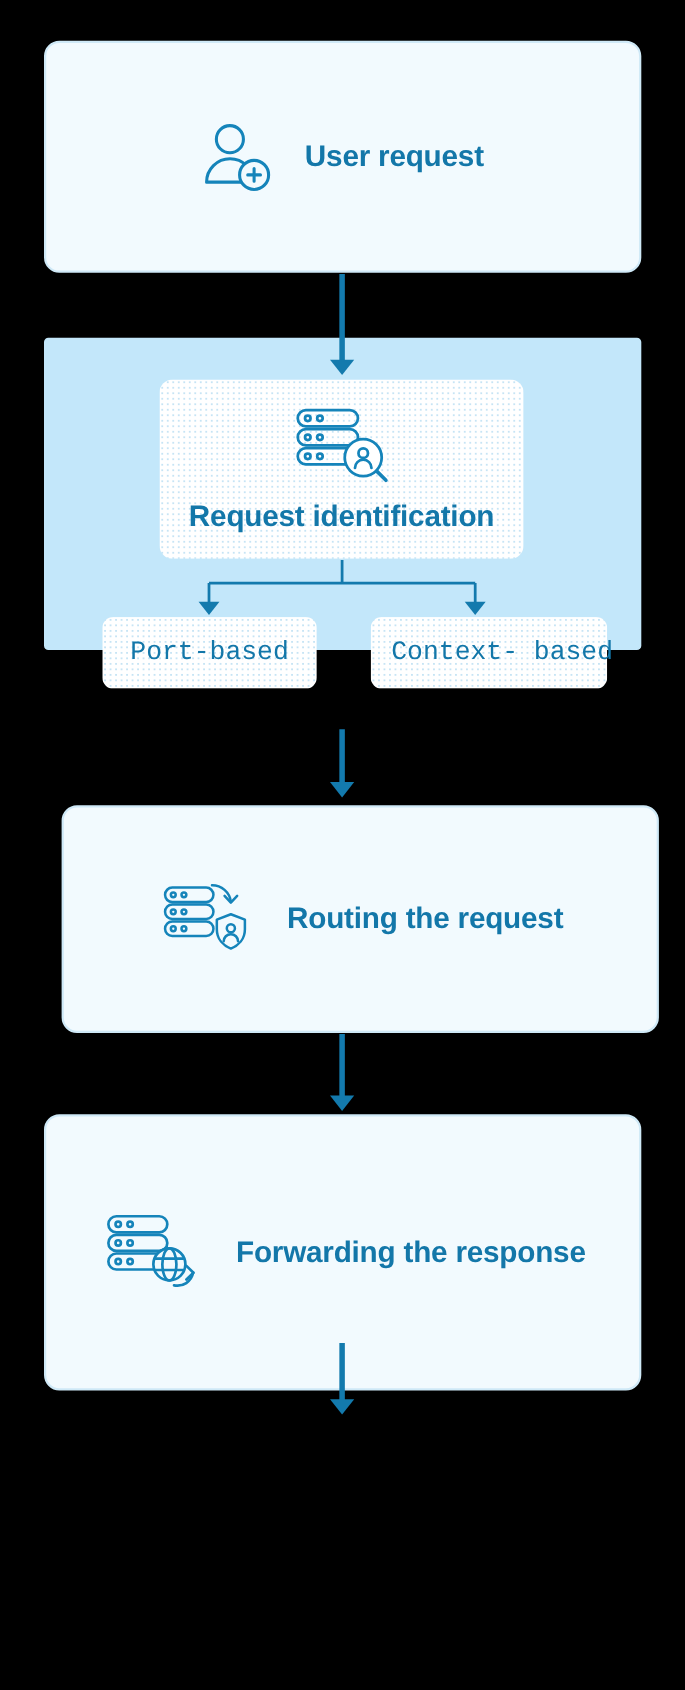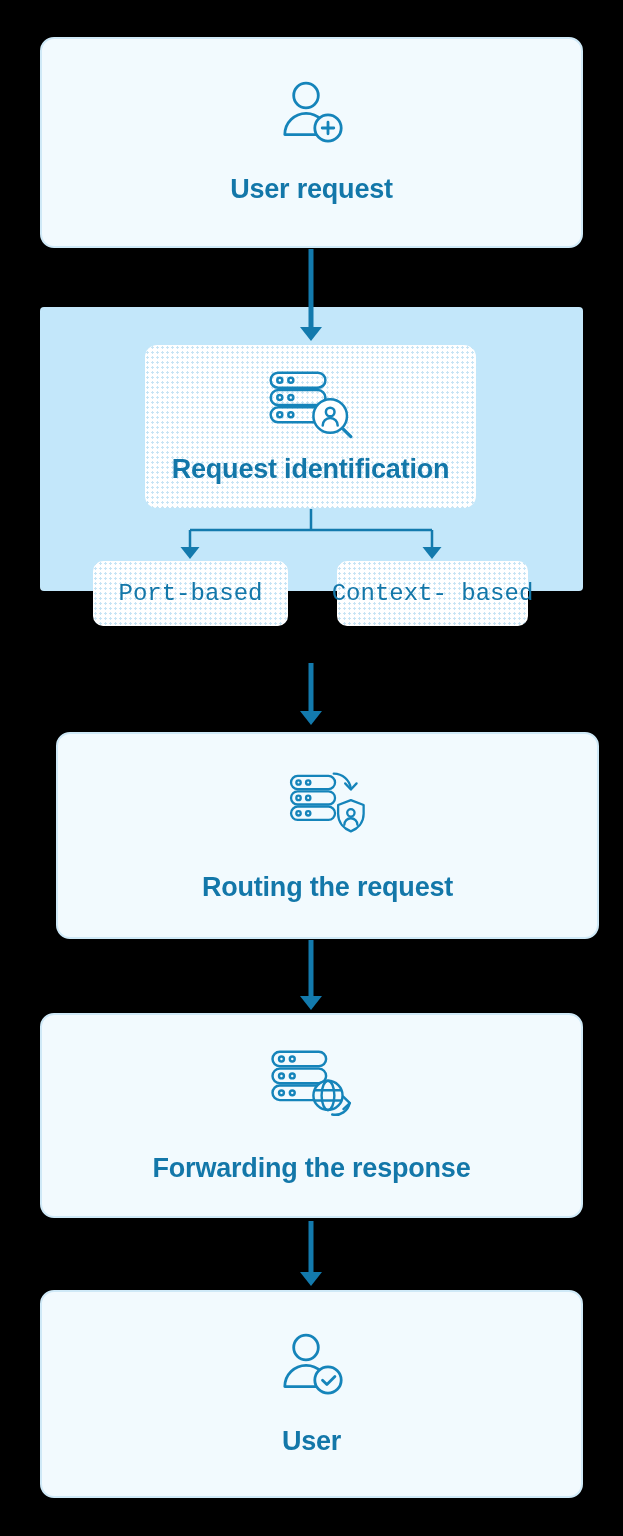--- a/index.html
+++ b/index.html
@@ -17,34 +17,34 @@
     background:var(--page-bg);
     font-family:"Liberation Sans", sans-serif;
   }
   .stage{position:relative;width:623px;height:1536px;background:var(--page-bg);}
 
   .big-box{
     position:absolute;left:40px;width:543px;box-sizing:border-box;
     background:var(--box-bg);
     border:2px solid var(--box-border);
     border-radius:14px;
-    display:flex;flex-direction:column;align-items:center;justify-content:center;gap:30px;
+    display:flex;align-items:center;justify-content:center;gap:30px;
   }
   .section{
     position:absolute;left:40px;top:307px;width:543px;height:284px;
     background:var(--section-bg);border-radius:4px;
   }
   .white-box{
     position:absolute;background:#ffffff;border-radius:12px;
     display:flex;flex-direction:column;align-items:center;justify-content:center;
   }
   .inner-main{left:105px;top:38px;width:331px;height:163px;gap:10px;}
   .branch{top:254px;height:65px;border-radius:10px;font-family:Liberation Mono, monospace;}
   .branch.port{left:53px;width:195px;}
-  .branch.context{left:297px;width:191px;}
+  .branch.context{left:297px;width:191px;padding-left:24px;}
 
   .dotted{
     background-image:radial-gradient(rgba(130,195,232,0.45) 1px, rgba(0,0,0,0) 1.15px);
     background-size:5px 5px;
   }
 
   .node-label{color:var(--text);font-size:27px;font-weight:700;letter-spacing:-0.2px;white-space:nowrap;}
   .branch-label{color:var(--text);font-size:24px;font-weight:500;white-space:nowrap;}
 
   .icon{color:var(--icon);line-height:0;}
@@ -121,21 +121,21 @@
         <path d="M56.5 6.5 a19.5 19.5 0 0 1 19.5 17"></path>
         <path d="M69.5 17.5 l6.5 7 l6.5 -7"></path>
         <path class="mask" d="M76 36.5 l14.5 5.6 v9.9 c0 10.3 -6.8 17 -14.5 20 c-7.7 -3 -14.5 -9.7 -14.5 -20 v-9.9 z"></path>
         <circle cx="76" cy="51" r="4.2"></circle>
         <path d="M68.6 64.5 a7.4 7.4 0 0 1 14.8 0"></path>
       </svg>
     </span>
     <div class="node-label">Routing the request</div>
   </div>
 
-  <div class="big-box" style="top:1013px;height:205px;">
+  <div class="big-box" style="top:1013px;height:251px;">
     <span class="icon">
       <svg class="glyph" width="94" viewBox="0 0 100 80" stroke-width="2.6" stroke-linecap="round" stroke-linejoin="round">
         <rect x="8" y="5" width="57" height="15.5" rx="7.75"></rect>
         <rect x="8" y="23" width="57" height="15.5" rx="7.75"></rect>
         <rect x="8" y="41" width="57" height="15.5" rx="7.75"></rect>
         <circle cx="17.5" cy="12.8" r="2.6"></circle>
           <circle cx="29" cy="12.8" r="2.6"></circle>
         <circle cx="17.5" cy="30.8" r="2.6"></circle>
           <circle cx="29" cy="30.8" r="2.6"></circle>
         <circle cx="17.5" cy="48.8" r="2.6"></circle>
@@ -143,31 +143,20 @@
         <circle class="mask" cx="67" cy="51.5" r="15.5"></circle>
         <ellipse cx="67" cy="51.5" rx="6.8" ry="15.5"></ellipse>
         <path d="M53.8 46 h26.4 M53.8 57 h26.4"></path>
         <path d="M71.5 71.8 a15.5 15.5 0 0 0 18.5 -12.3"></path>
         <path d="M83.5 53 l6.8 6.6 l-6.8 6.6"></path>
       </svg>
     </span>
     <div class="node-label">Forwarding the response</div>
   </div>
 
-  <div class="big-box" style="top:1290px;height:208px;">
-    <span class="icon">
-      <svg class="glyph" width="64" height="64" viewBox="0 0 64 64" stroke-width="2.8" stroke-linecap="round" stroke-linejoin="round">
-        <circle cx="26" cy="15.5" r="12.3"></circle>
-        <path d="M4.8 54.6 a21.3 21.3 0 0 1 42.6 0 z"></path>
-        <circle class="mask" cx="48" cy="48" r="13.2"></circle>
-        <path d="M42.5 48.2 l4.4 4.4 l8 -8.2"></path>
-      </svg>
-    </span>
-    <div class="node-label">User</div>
-  </div>
 
   <svg class="overlay" width="623" height="1536" viewBox="0 0 623 1536">
     <g>
       <path class="conn-line thick" d="M311 249 V328 M311 663 V712 M311 940 V997 M311 1221 V1273"></path>
     </g>
     <g>
       <polygon class="conn-head" points="300,327 322,327 311,341"></polygon>
       <polygon class="conn-head" points="300,711 322,711 311,725"></polygon>
       <polygon class="conn-head" points="300,996 322,996 311,1010"></polygon>
       <polygon class="conn-head" points="300,1272 322,1272 311,1286"></polygon>

